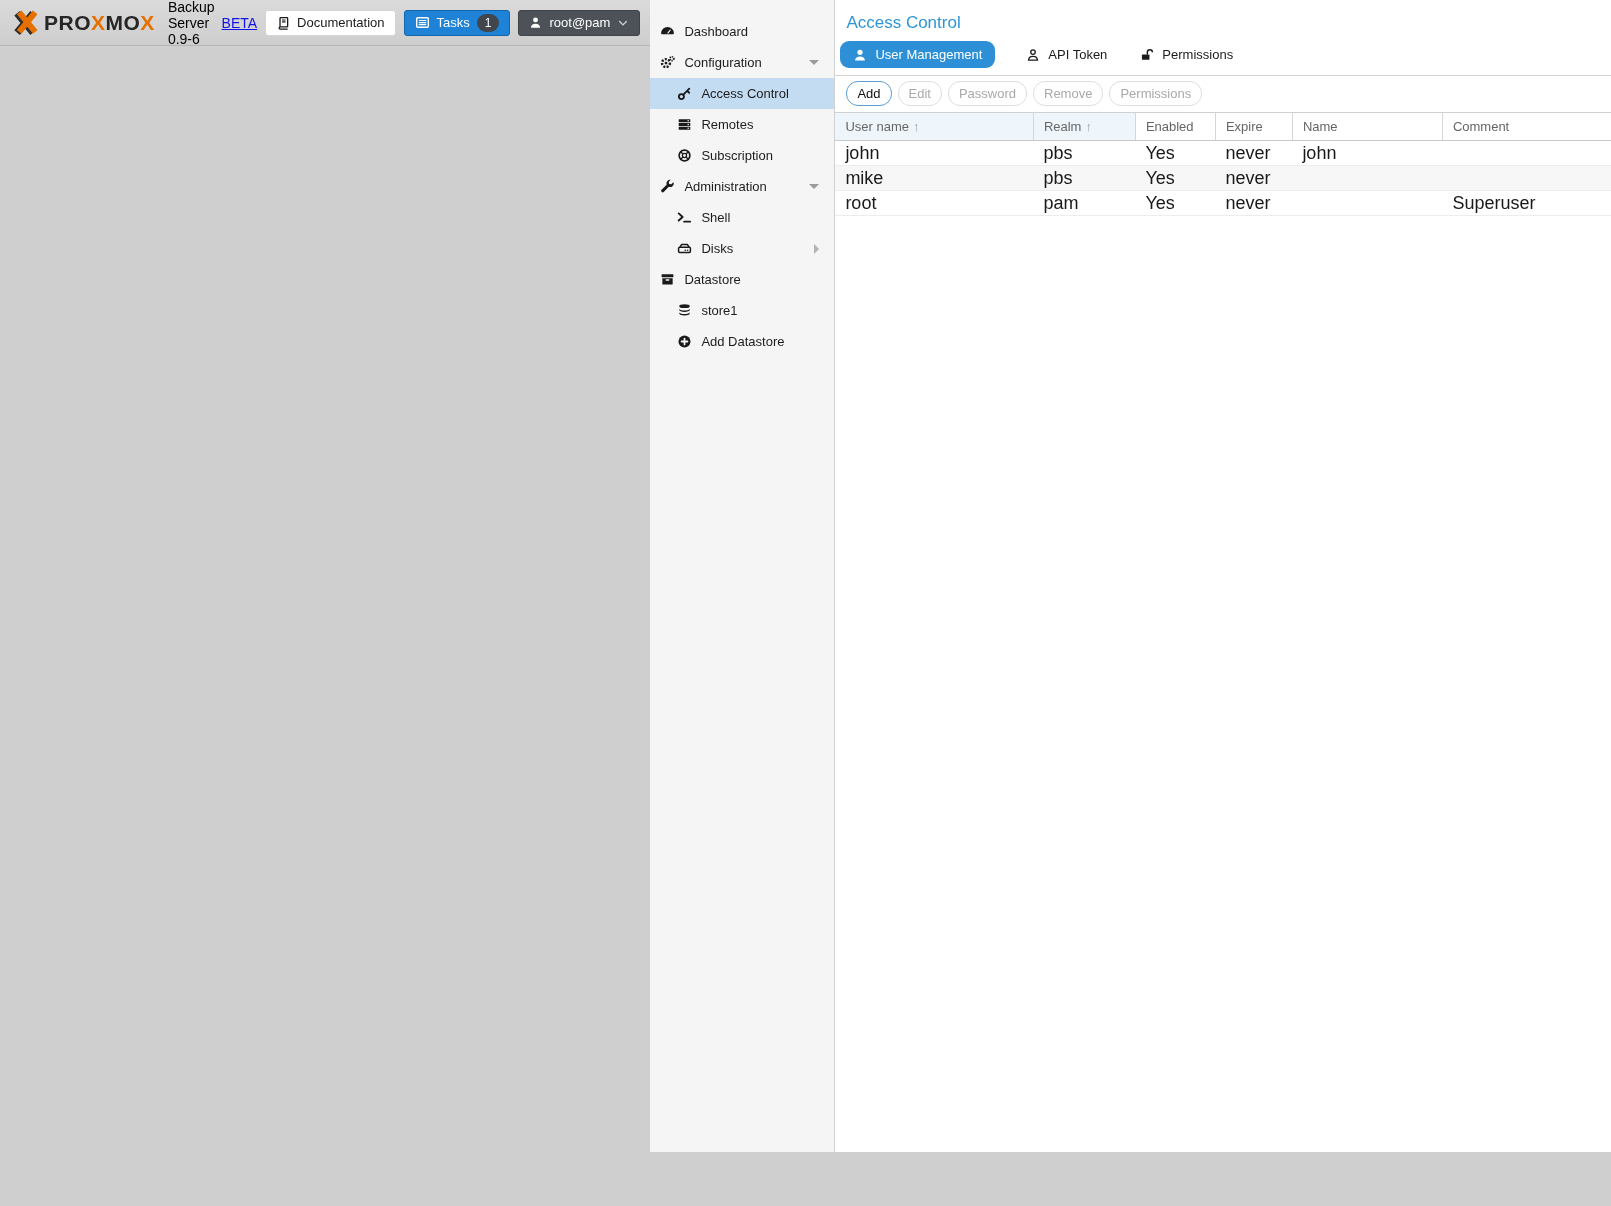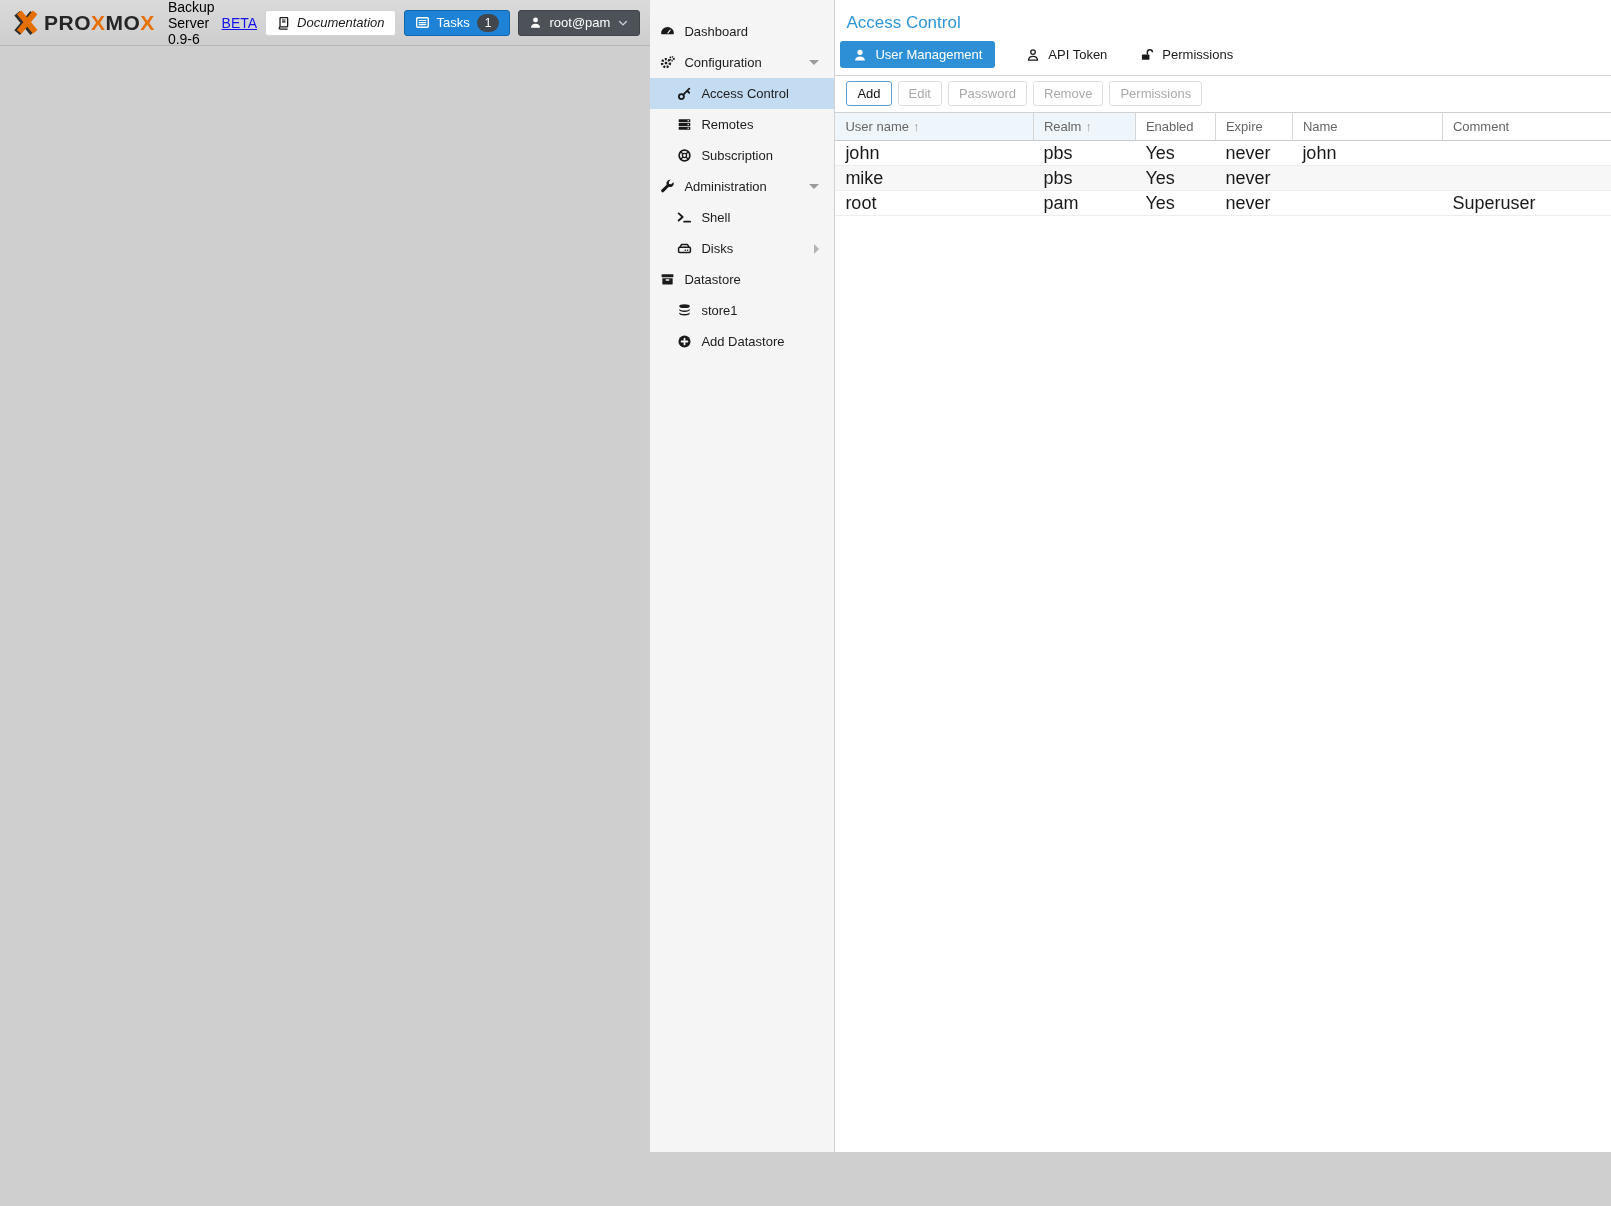--- a/index.html
+++ b/index.html
@@ -9,21 +9,21 @@
 
   
   .topbar { height: 46px; flex: 0 0 46px; background: linear-gradient(#dadada, #cecece); border-bottom: 1px solid #b6b6b6; display: flex; align-items: center; padding: 0 10px 0 12px; }
   .logo { display: flex; align-items: center; }
   .logo-word { font-weight: bold; font-size: 21px; letter-spacing: .5px; margin-left: 5px; color: #262626; }
   .logo-word .orange { color: #e57000; }
   .product-name { margin-left: 13px; font-size: 14px; color: #000; }
   .beta-link { margin-left: 7px; font-size: 14px; color: #1414e8; text-decoration: underline; cursor: pointer; }
   .topbar-spacer { flex: 1; }
   .tb-btn { display: flex; align-items: center; gap: 7px; height: 26px; padding: 0 10px; border-radius: 3px; font-size: 13px; margin-left: 8px; cursor: pointer; }
-  .tb-btn.light { background: #fff; border: 1px solid #d4d4d4; color: #1a1a1a; font-style: italic; }
+  .tb-btn.light { background: #fff; border: 1px solid #d4d4d4; color: #1a1a1a; }
   .tb-btn.blue { background: #1e83d7; border: 1px solid #1565ab; color: #fff; }
   .tb-btn.dark { background: #4c5258; border: 1px solid #3f4449; color: #fff; }
   .badge { background: #41464d; color: #fff; font-size: 12px; line-height: 16px; padding: 1px 8px; border-radius: 9px; }
   .icon { display: inline-block; vertical-align: middle; }
 
   
   .body { flex: 0 0 1152px; height: 1152px; display: flex; }
 
   
   .sidebar { width: 185px; flex: 0 0 185px; background: #f5f5f5; border-right: 1px solid #d2d2d2; padding-top: 16px; }
@@ -34,25 +34,25 @@
   .nav-item.selected { background: #c3dcf2; }
   .caret-down { margin-left: auto; margin-right: 15px; width: 0; height: 0; border-left: 5px solid transparent; border-right: 5px solid transparent; border-top: 5.5px solid #9b9b9b; }
   .caret-right { margin-left: auto; margin-right: 15px; width: 0; height: 0; border-top: 5px solid transparent; border-bottom: 5px solid transparent; border-left: 5.5px solid #b3b3b3; }
 
   
   .main { flex: 1; background: #fff; display: flex; flex-direction: column; min-width: 0; }
   .panel-title { padding: 13px 13px 1px 11px; font-size: 17px; color: #2e96d6; }
   .tabs { display: flex; align-items: center; gap: 29px; padding: 7px 13px 7px 5px; border-bottom: 1px solid #d4d4d4; }
   .tab { display: flex; align-items: center; gap: 8px; padding: 6px 2px; color: #1b1b1b; cursor: pointer; }
   .tab .icon { color: #1b1b1b; }
-  .tab.active { background: #2d90d6; color: #fff; border-radius: 3px; padding: 6px 13px; }
+  .tab.active { background: #2d90d6; color: #fff; border-radius: 9px; padding: 6px 13px; }
   .tab.active .icon { color: #fff; }
 
   .toolbar { display: flex; gap: 6px; padding: 5px 11px 6px; }
-  .btn { font-size: 13px; padding: 4px 10px; border-radius: 3px; background: #fff; cursor: pointer; }
+  .btn { font-size: 13px; padding: 4px 10px; border-radius: 12px; background: #fff; cursor: pointer; }
   .btn.focus { border: 1px solid #5e9ed6; color: #101010; }
   .btn.disabled { border: 1px solid #dedede; color: #a9a9a9; cursor: default; }
 
   
   table.grid { width: 100%; border-collapse: collapse; table-layout: fixed; }
   .grid th { height: 28px; text-align: left; padding: 0 0 0 10px; font-weight: normal; font-size: 13px; color: #666; background: #fff; border-top: 1px solid #d0d0d0; border-bottom: 1px solid #c9c9c9; border-right: 1px solid #d6d6d6; cursor: pointer; }
   .grid th:last-child { border-right: none; }
   .grid th.sorted { background: #eff6fb; }
   .sort-arrow { color: #999; margin-left: 4px; font-size: 13px; }
   .grid td { height: 25px; padding: 0 0 0 10px; font-size: 18px; color: #191919; border-bottom: 1px solid #ededed; overflow: hidden; white-space: nowrap; }

